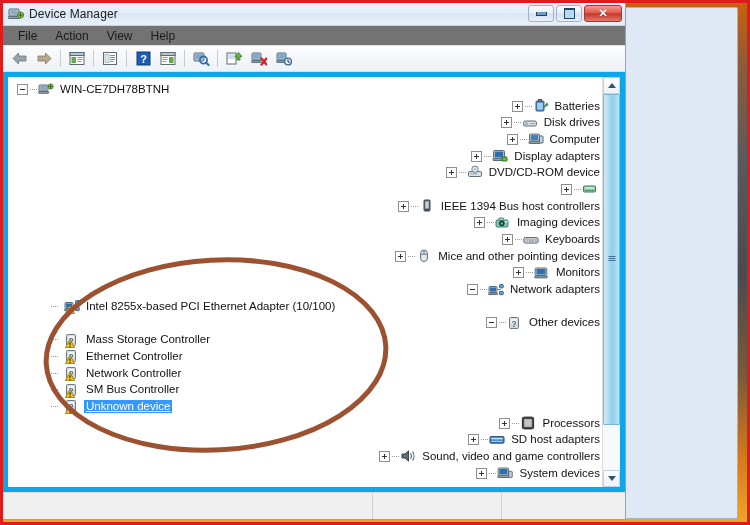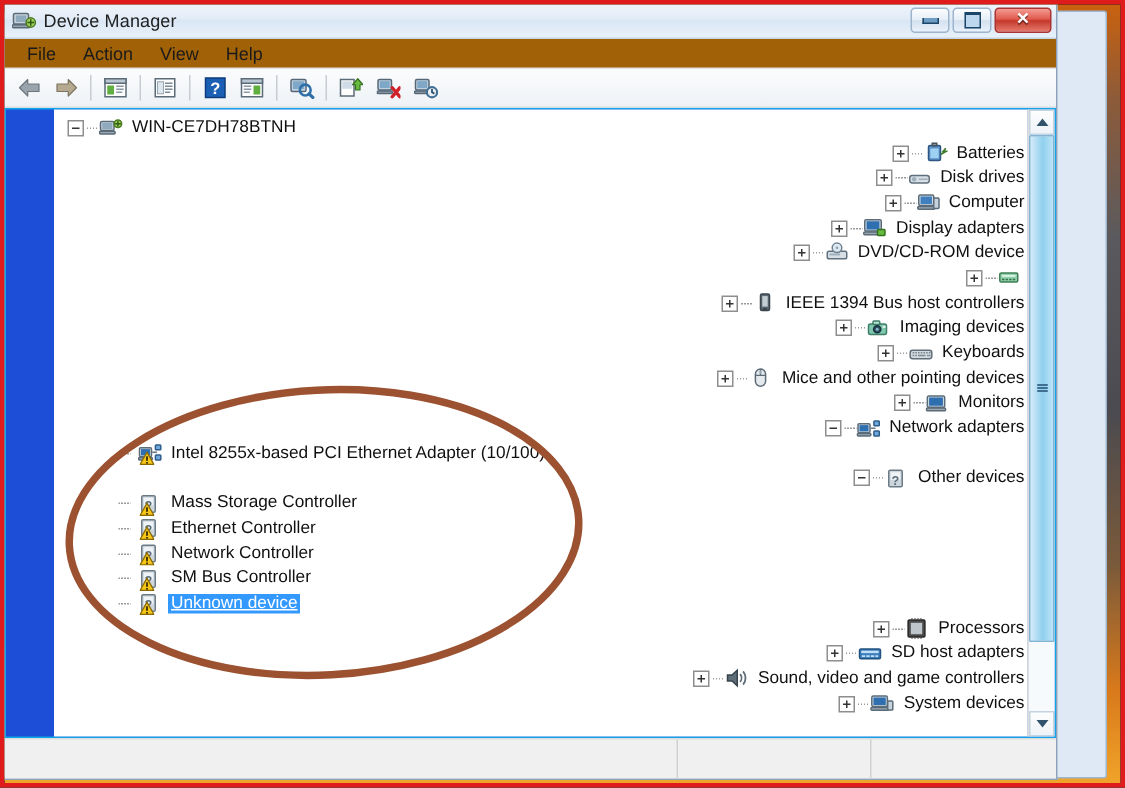--- a/index.html
+++ b/index.html
@@ -29,21 +29,21 @@
   #behind-window{
     position:absolute;left:0;top:4px;width:733px;height:510px;
     background:#dfe9f5;
     border:1px solid #9eb6cd;
     border-radius:2px;
   }
 
   
   #window{
     position:absolute;left:0;top:0;
-    width:702px;height:517px;
+    width:623px;height:517px;
     box-sizing:border-box;
     background:#f0f0f0;
     border:1px solid #8ba3bd;
     border-top:none;border-left:none;
     display:flex;flex-direction:column;
     overflow:hidden;
   }
 
   
   #titlebar{
@@ -77,21 +77,21 @@
   }
   .wbtn .glyph{font-size:9px;color:#17384f;line-height:1;}
   .wbtn.close .glyph{color:#fff;font-size:11px;font-weight:bold;
     text-shadow:0 1px 0 rgba(0,0,0,.45);}
   .min-bar{width:9px;height:3px;border:1px solid #1d4566;border-top:none;background:#6d9cc4;}
   .max-box{width:9px;height:8px;border:1px solid #1d4566;border-top-width:2px;background:#bcd7ee;}
 
   
   #menubar{
     height:19px;flex:0 0 19px;
-    background:#a16207;
+    background:#737373;
     border-bottom:1px solid #e2e2e2;
     display:flex;align-items:center;padding-left:6px;
   }
   .menu-item{
     font-size:12px;color:#1a1a1a;padding:2px 9px;cursor:default;
   }
 
   
   #toolbar{
     height:25px;flex:0 0 25px;
@@ -102,22 +102,22 @@
   .tbtn{
     width:22px;height:22px;
     display:flex;align-items:center;justify-content:center;
     border:1px solid transparent;border-radius:2px;
   }
   .tsep{width:1px;height:17px;background:#c7ccd2;margin:0 3px;}
 
   
   #content{
     flex:1 1 auto;display:flex;min-height:0;
-    background:#1d4ed8;border:1px solid #0ea5e9;
-    margin:0;position:relative;padding-left:32px;
+    background:#404040;border:5px solid #0ea5e9;
+    margin:0;position:relative;
   }
   #tree{
     flex:1 1 auto;overflow:hidden;position:relative;
     padding:4px 0 0 0;background:#fff;
   }
   .row{
     height:16.7px;display:flex;align-items:center;
     font-size:11.5px;color:#101010;white-space:nowrap;
     position:relative;
   }

